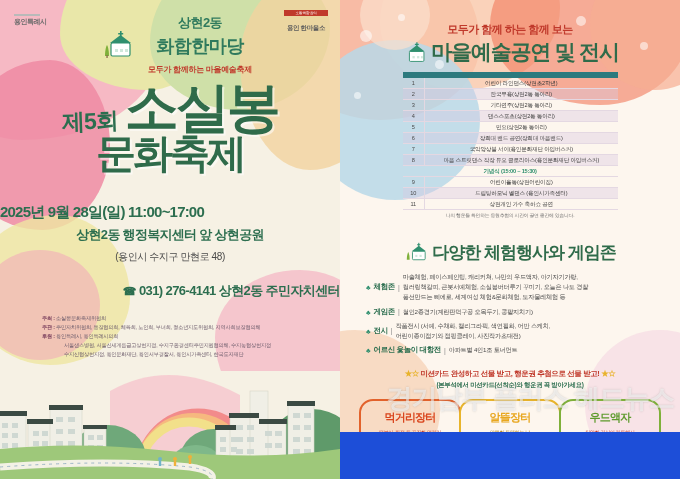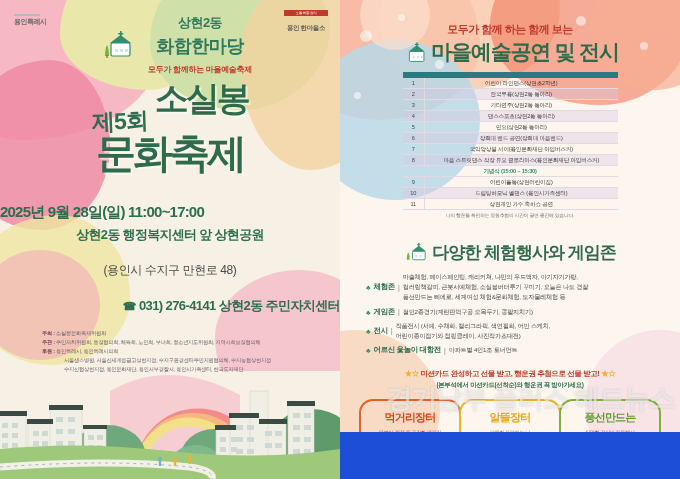--- a/index.html
+++ b/index.html
@@ -66,41 +66,41 @@
     font-size:8px; color:#c0392b; font-weight:bold; letter-spacing:-.3px;
   }
 
   .title-wrap { text-align:center; margin-top:4px; position:relative; }
   .title-ord {
     display:inline-block; font-size:23px; font-weight:bold; color:#2c6e4f;
     vertical-align:top; margin-top:24px; margin-right:2px; letter-spacing:-1px;
     transform: rotate(-2deg);
   }
   .title-main {
-    display:inline-block; font-size:34px; font-weight:bold;
+    display:inline-block; font-size:54px; font-weight:bold;
     color:#2f6b4a; letter-spacing:-3px; line-height:0.95;
     text-shadow: 2px 2px 0 rgba(255,255,255,.55);
   }
   .title-main2 {
     display:block; font-size:40px; font-weight:bold;
     color:#2f6b4a; letter-spacing:-3px; line-height:1.0; margin-top:-4px;
     text-shadow: 2px 2px 0 rgba(255,255,255,.55);
   }
 
   .when {
     margin-top:30px;
     font-size:15px; font-weight:bold; color:#2c6e4f; letter-spacing:-0.8px;
   }
   .where {
     text-align:center; margin-top:4px;
     font-size:13px; font-weight:bold; color:#2c6e4f; letter-spacing:-0.7px;
   }
   .addr {
-    text-align:center; margin-top:18px;
-    font-size:12px; color:#4a4a4a; letter-spacing:-0.4px;
+    text-align:center; margin-top:6px;
+    font-size:10px; color:#4a4a4a; letter-spacing:-0.4px;
   }
   .tel {
     text-align:right; margin-top:18px;
     font-size:13px; font-weight:bold; color:#2c6e4f; letter-spacing:-0.6px;
   }
   .tel .ico { font-size:11px; }
 
   .credits {
     margin:14px 0 0 42px; font-size:5.2px; line-height:1.75;
     color:#6a5a6a; letter-spacing:-0.2px;
@@ -562,21 +562,21 @@
           </div>
         </div>
         <div class="zbox b-flea">
           <div class="zbox-title">알뜰장터</div>
           <div class="zbox-desc">
             <span>알뜰한 득템하는 날</span><br>
             <span>(중고물품, 수공예품 판매)</span>
           </div>
         </div>
         <div class="zbox b-truck">
-          <div class="zbox-title">풍선만드는</div>
+          <div class="zbox-title">우드액자</div>
           <div class="zbox-desc">
             <span>다양한 간식이 가득해서</span><br>
             <span>(어묵꼬치, 츄러스, 닭꼬치)</span>
           </div>
         </div>
       </div>
 
       <div class="foot-note">(일정 및 행사내용은 상황에 따라 변경될 수 있습니다.)</div>
     </div>
 

